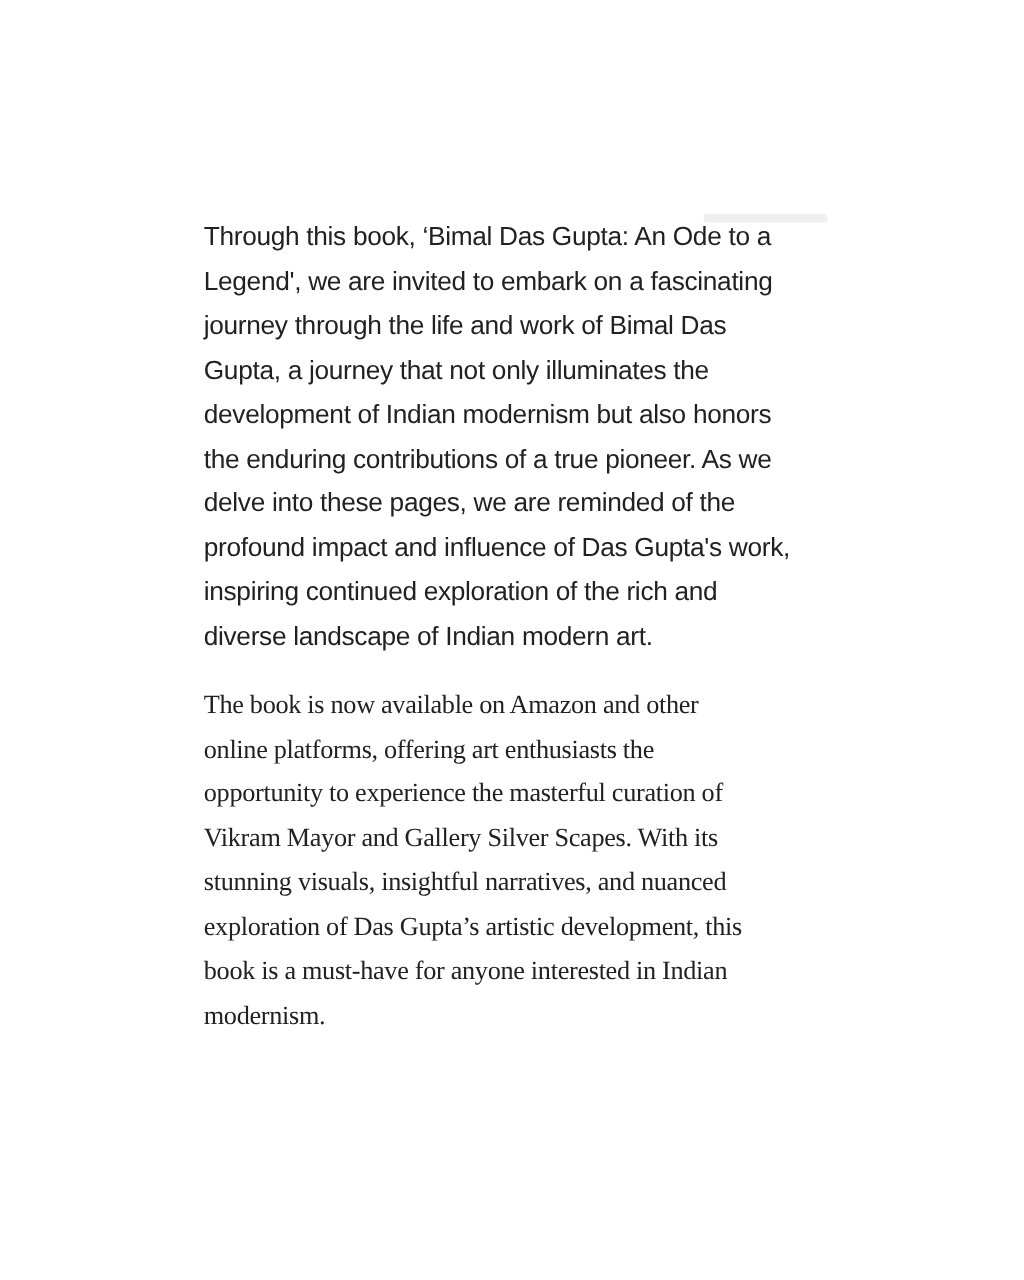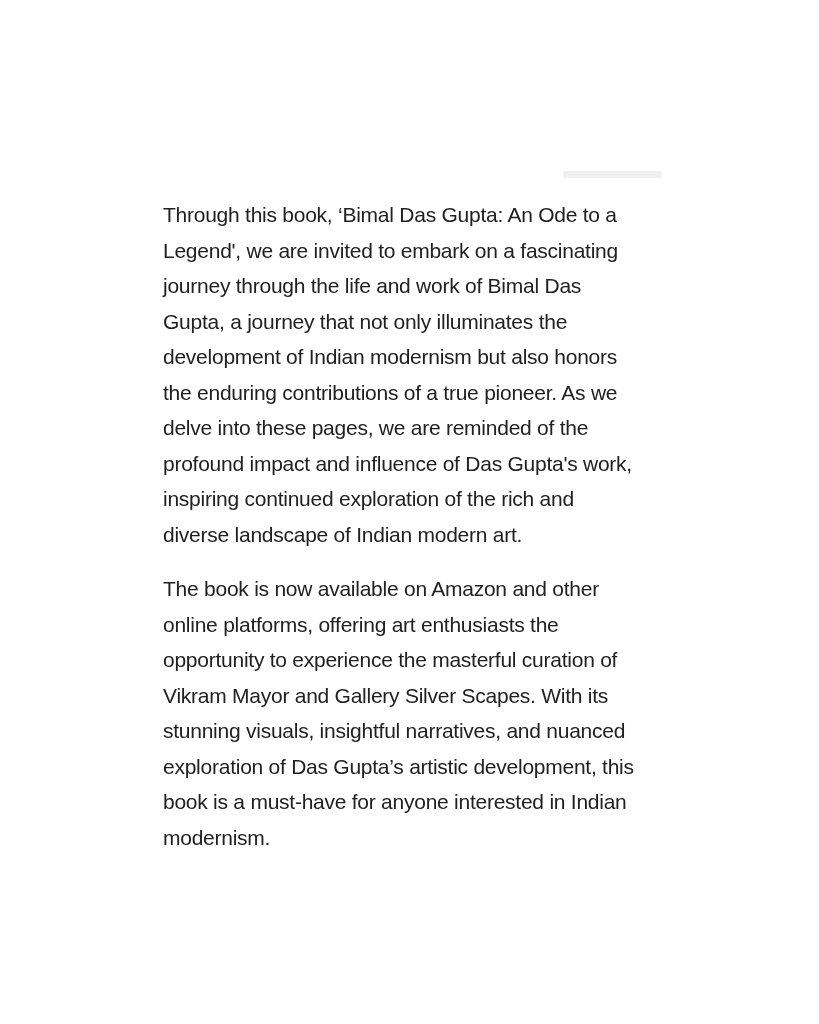--- a/index.html
+++ b/index.html
@@ -13,32 +13,32 @@
     position: relative;
     overflow: hidden;
     font-family: "Liberation Sans", "DejaVu Sans", sans-serif;
   }
   .page {
     position: absolute;
     left: 163px;
     top: 172px;
     width: 560px;
     color: #212121;
-    margin-top: 25px;
   }
   .para {
     margin: 0;
     font-size: 21px;
     line-height: 35.5px;
     letter-spacing: -0.25px;
     white-space: pre-line;
     color: #212121;
   }
   .para + .para {
     margin-top: 19px;
+    font-family: Liberation Serif, serif;
   }
   .faint-band {
     position: absolute;
     left: 563px;
     top: 171px;
     width: 99px;
     height: 7px;
     background: #efefef;
     border-radius: 2px;
   }

